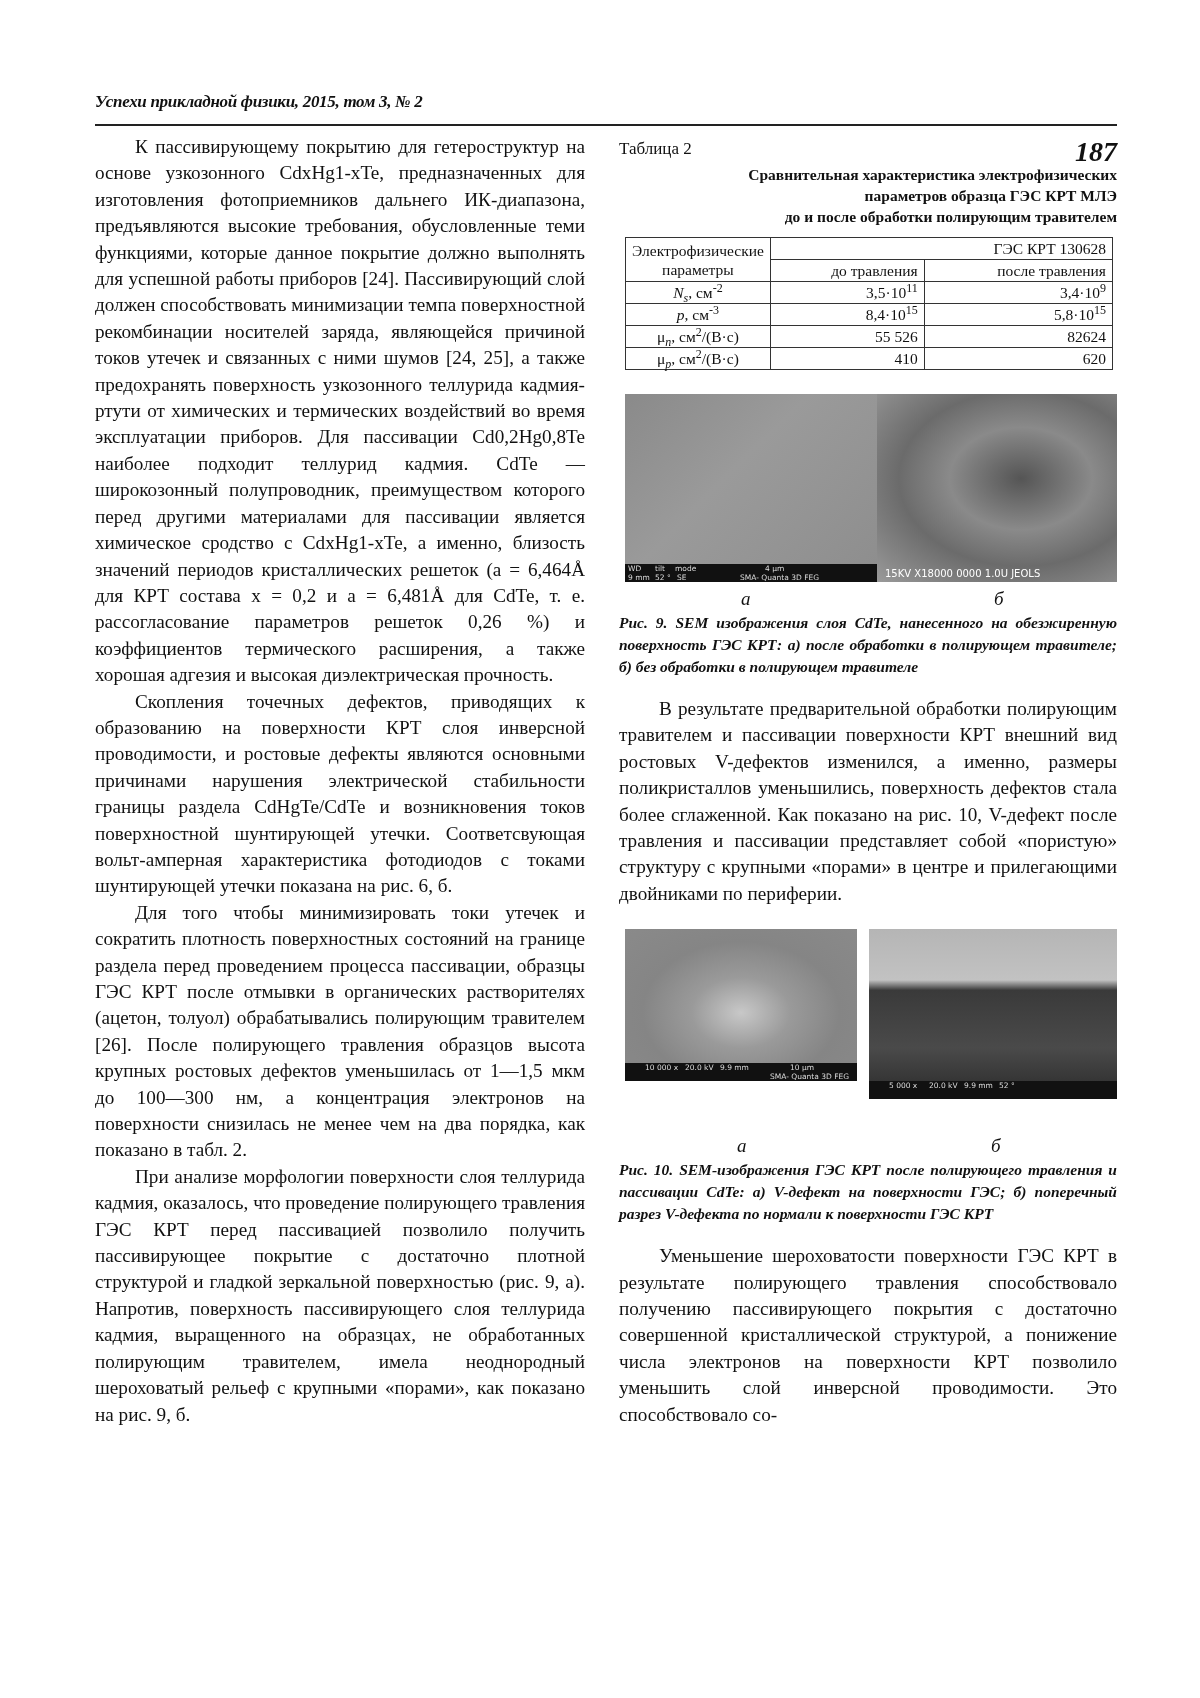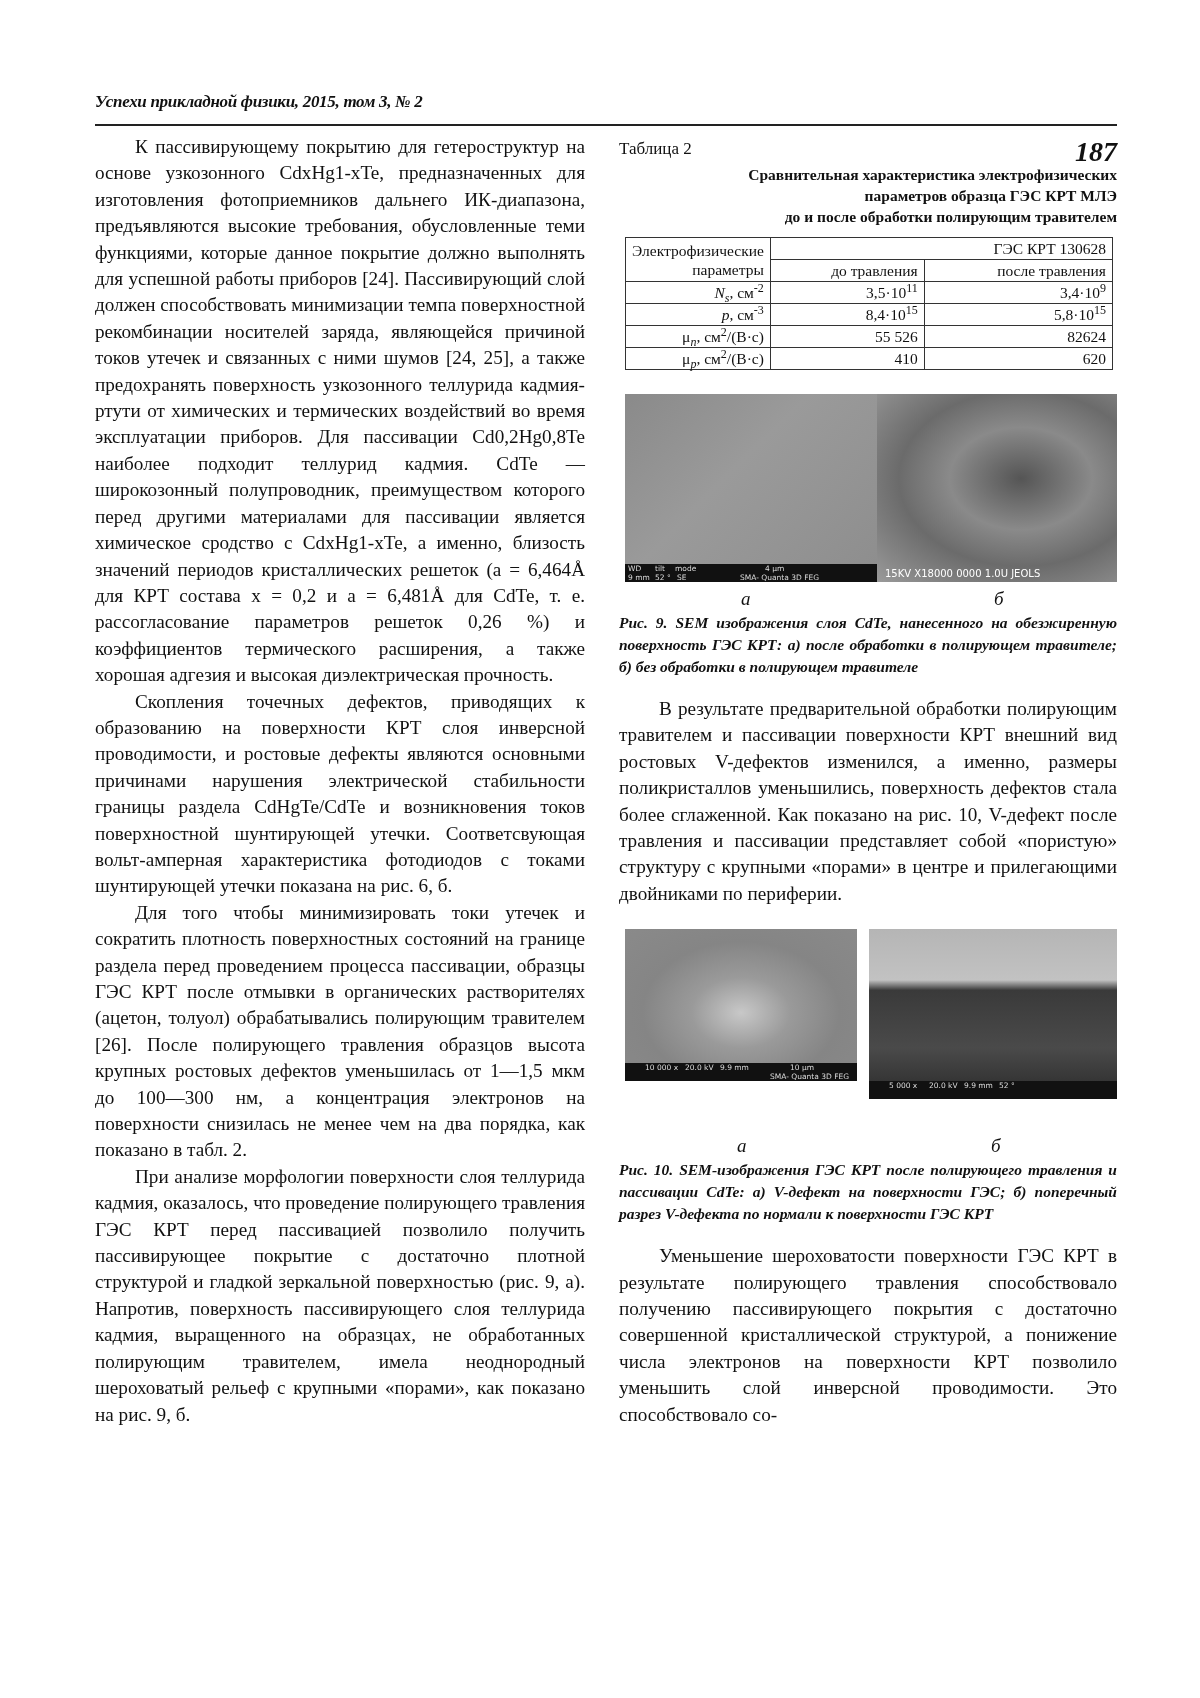--- a/index.html
+++ b/index.html
@@ -11,21 +11,21 @@
   .rule { position:absolute; left:95px; top:124px; width:1022px; height:2px; background:#222; }
   .col { position:absolute; top:134px; font-size:19.2px; line-height:26.4px; text-align:justify; }
   .col.left { left:95px; width:490px; }
   .col.right { left:619px; width:498px; }
   .col p { margin:0; text-indent:40px; }
   sub, sup { font-size:12px; line-height:0; }
   .tabno { font-size:17px; line-height:22px; margin-top:4px; }
   .tabtitle { text-align:right; font-weight:bold; font-size:15.5px; line-height:21px; margin:4px 0 10px 0; }
   table.data { border-collapse:collapse; width:488px; margin-left:6px; font-size:15.5px; line-height:19px; }
   table.data td { border:1px solid #333; padding:1px 6px; text-align:right; }
-  table.data td.lbl { text-align:right; }
+  table.data td.lbl { text-align:center; }
   .figrow { position:relative; height:188px; margin-top:24px; }
   .sem { position:absolute; top:0; height:188px; overflow:hidden; }
   .semA9 { left:6px; width:273px; background:linear-gradient(135deg,#8a8a8a,#9a9a9a 40%,#8c8c8c); }
   .semB9 { left:258px; width:240px; background:radial-gradient(ellipse at 60% 45%,#555 0%,#8a8a8a 35%,#6b6b6b 60%,#9a9a9a 100%); }
   .bar { position:absolute; left:0; bottom:0; width:100%; height:18px; background:#111; color:#ddd;
          font-family:"DejaVu Sans", sans-serif; font-size:7.5px; line-height:9px; }
   .bar span { position:absolute; }
   .sublabels { position:relative; height:30px; font-style:italic; font-size:19px; }
   .sublabels span { position:absolute; top:4px; }
   .caption { font-style:italic; font-weight:bold; font-size:15.5px; line-height:22px; text-align:justify; margin-bottom:18px; }

